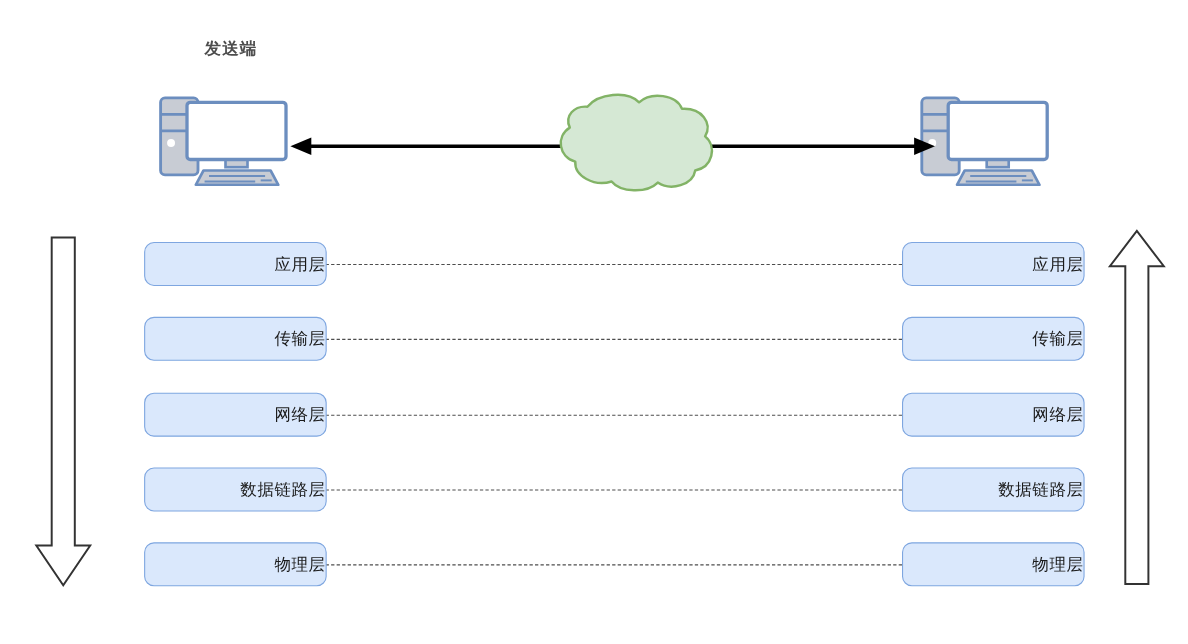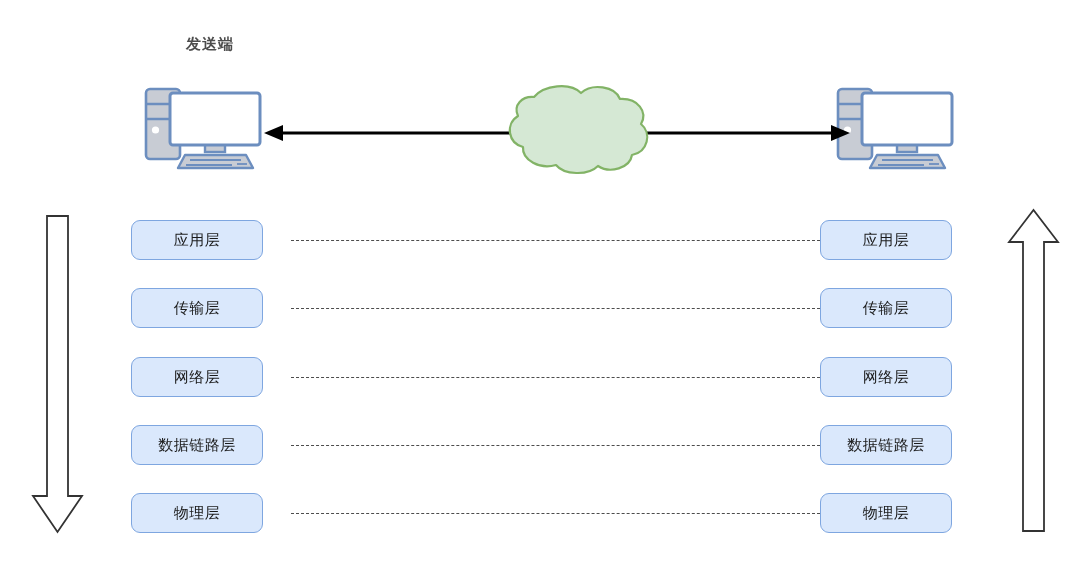--- a/index.html
+++ b/index.html
@@ -26,29 +26,29 @@
     text-align: center;
     width: 200px;
     letter-spacing: 1px;
     white-space: nowrap;
   }
   #sender-title { left: 110px; top: 35px; }
   #receiver-title { left: 800px; top: 35px; }
 
   .layer-box {
     position: absolute;
-    width: 132px;
+    width: 166px;
     height: 40px;
     background: #dae8fc;
     border: 1.6px solid #7ea6e0;
     border-radius: 9px;
     box-sizing: border-box;
     display: flex;
     align-items: center;
-    justify-content: center;
+    justify-content: flex-end;
     font-size: 15px;
     color: #1a1a1a;
     letter-spacing: 0.5px;
     white-space: nowrap;
   }
   .dashed-link {
     position: absolute;
     height: 0;
     border-top: 1.6px dashed #4d4d4d;
   }

